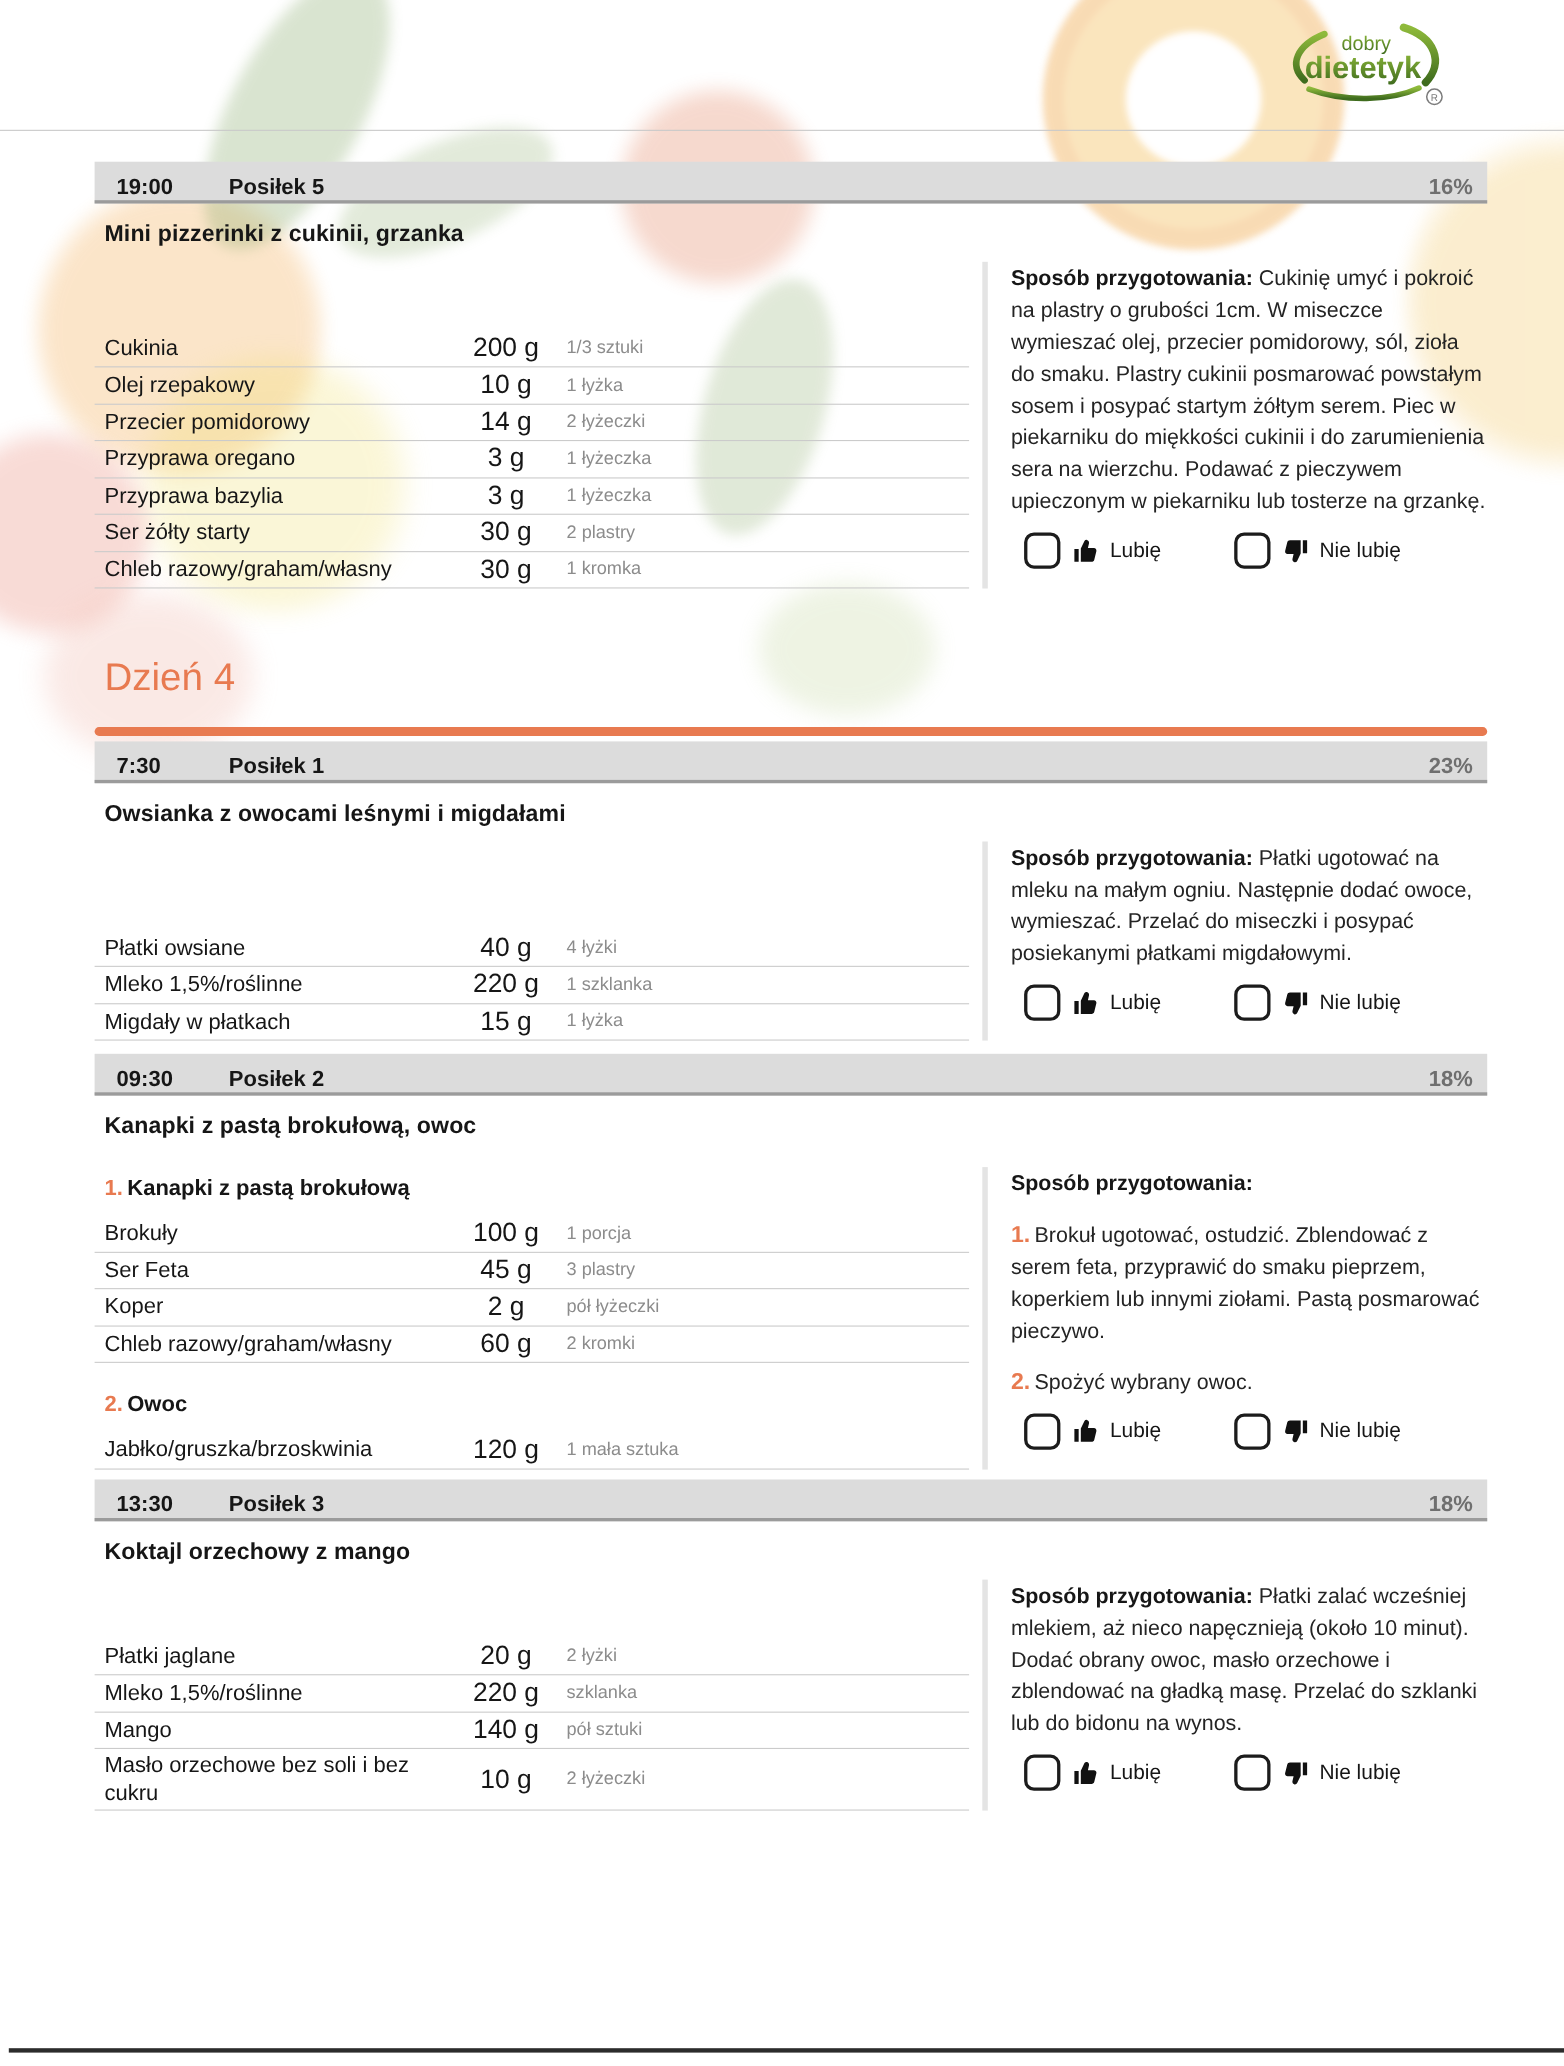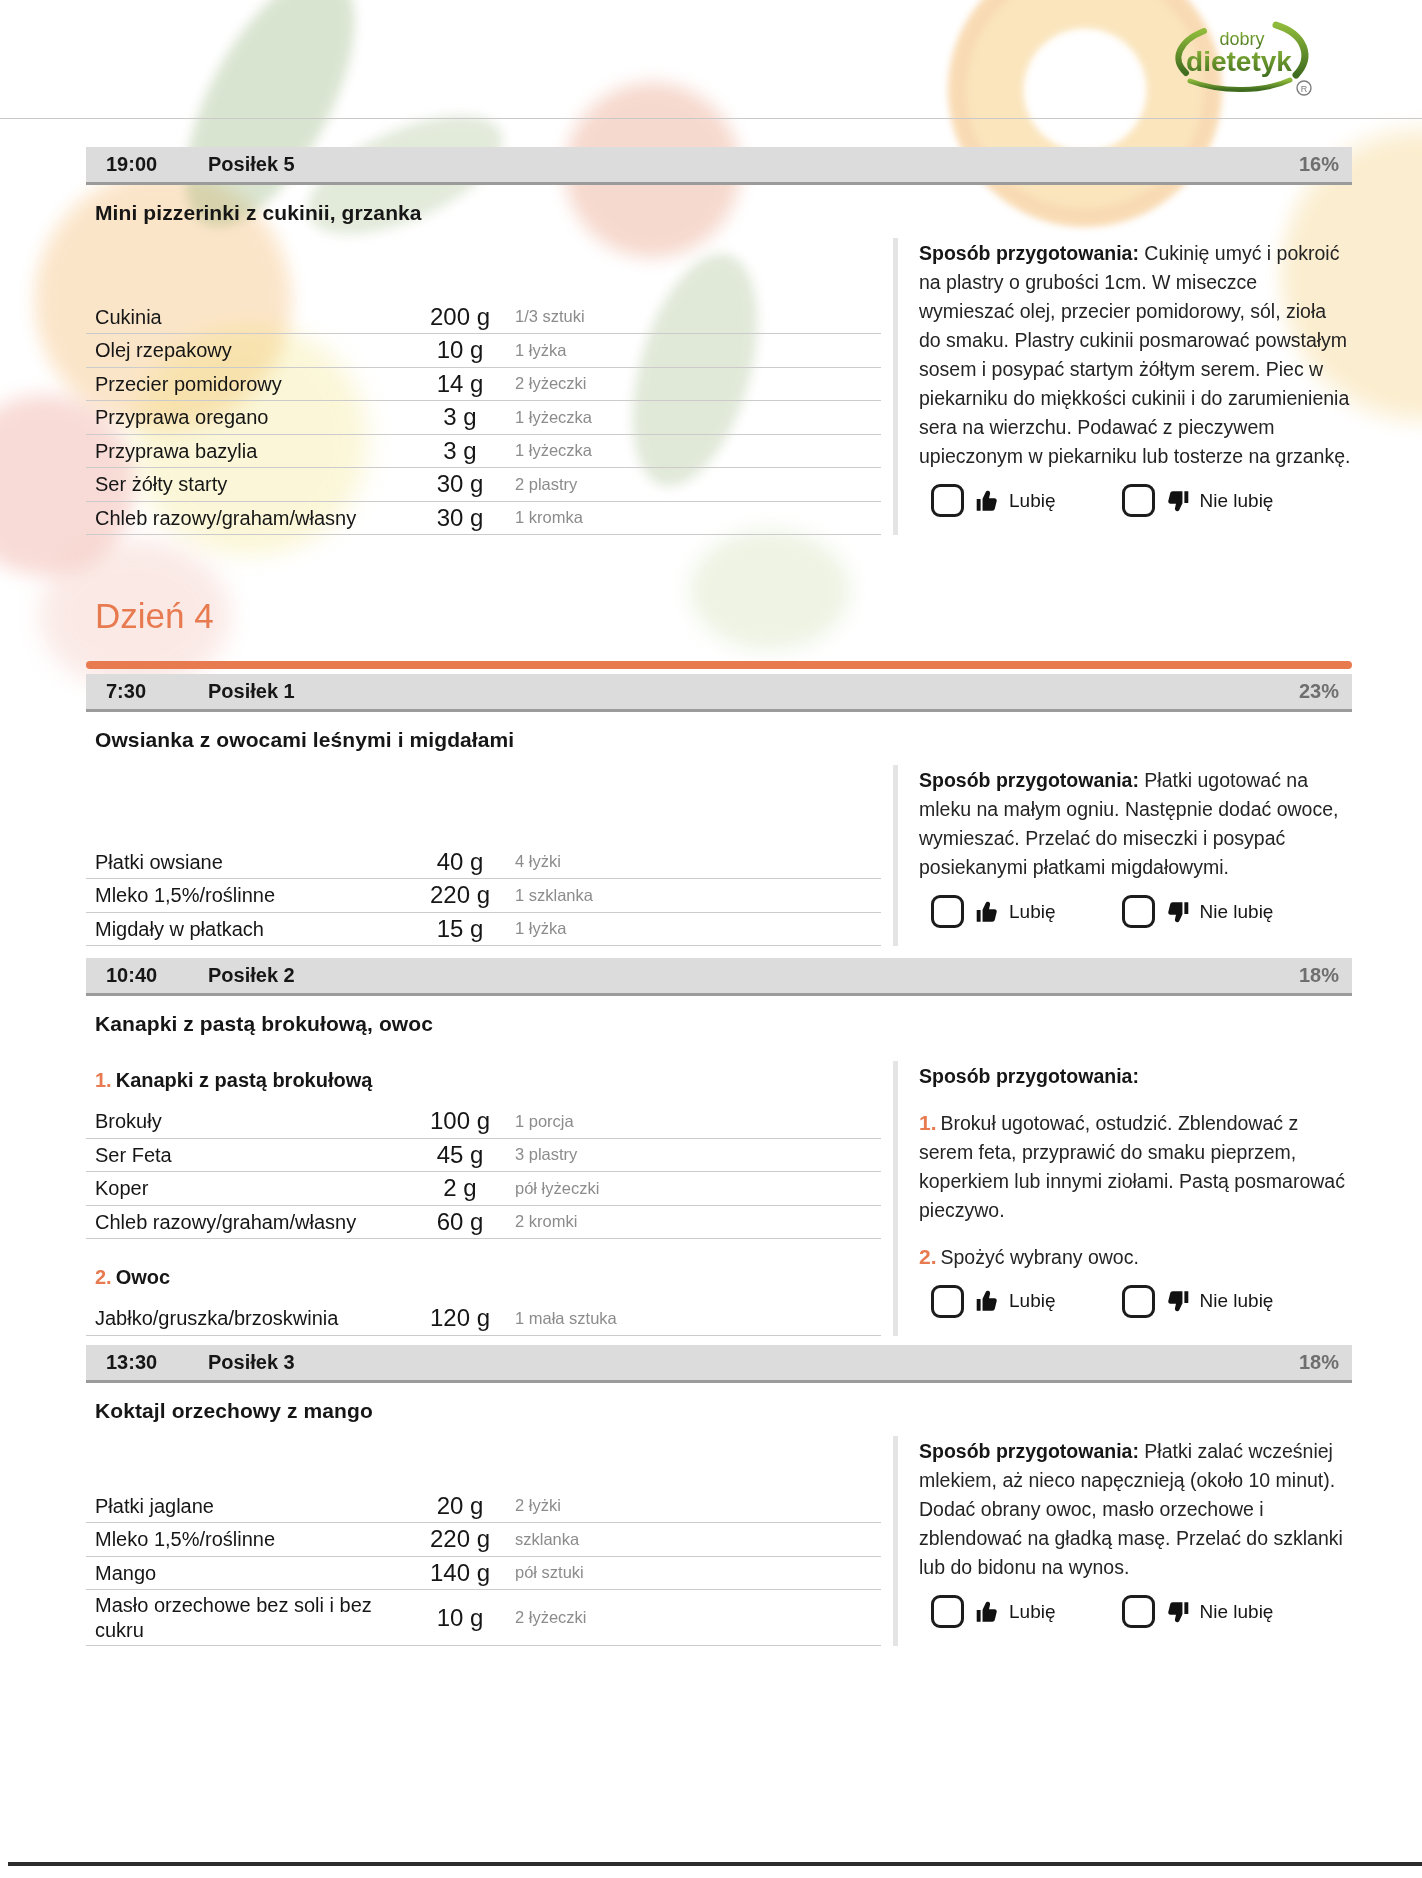--- a/index.html
+++ b/index.html
@@ -18,21 +18,21 @@
   
   .top-hr{position:absolute;left:0;top:118px;width:1422px;height:1px;background:#C9C9C9}
   .logo{position:absolute;left:1164px;top:20px;width:154px;height:86px}
 
   
   .day-h{position:absolute;left:95px;top:596px;font-size:35px;font-weight:normal;color:var(--accent)}
   .day-bar{position:absolute;left:86px;top:661px;width:1266px;height:8px;border-radius:4px;background:var(--accent)}
 
   
   section.meal{position:absolute;left:86px;width:1266px}
-  .bar{height:38px;display:flex;align-items:center;background:var(--header-bar);
+  .bar{height:38px;display:flex;align-items:flex-end;background:var(--header-bar);
        border-bottom:3px solid var(--header-border);font-weight:bold;font-size:20px}
   .bar .time{margin-left:20px;width:82px}
   .bar .mealname{margin-left:20px}
   .bar .pct{margin-left:auto;margin-right:13px;color:var(--percent)}
   h2.title{margin:16px 0 0 9px;font-size:21px;font-weight:bold;letter-spacing:.1px}
   .cols{margin-top:13px;display:flex;align-items:flex-end}
   .left{flex:0 0 795px}
   .right{flex:1;border-left:5px solid var(--divider);margin-left:12px;padding:1px 0 18px 21px}
 
   .ing-row{display:flex;align-items:center;min-height:33.5px;border-bottom:1px solid var(--row-border);
@@ -205,21 +205,21 @@
             </svg>
           <span class="like-label">Nie lubię</span>
         </span>
       </div>
     </div>
   </div>
 </section>
 
 <section class="meal" style="top:958px">
   <div class="bar">
-    <span class="time">10:40</span>
+    <span class="time">09:30</span>
     <span class="mealname">Posiłek 2</span>
     <span class="pct">18%</span>
   </div>
   <h2 class="title">Kanapki z pastą brokułową, owoc</h2>
   <div class="cols">
     <div class="left">
       <h3 class="sub"><span class="step-num">1.</span><span>Kanapki z pastą brokułową</span></h3>
       <div class="ing-row">
           <span class="ing-name">Brokuły</span>
           <span class="ing-amt">100 g</span>

